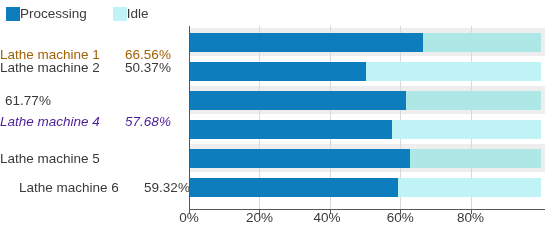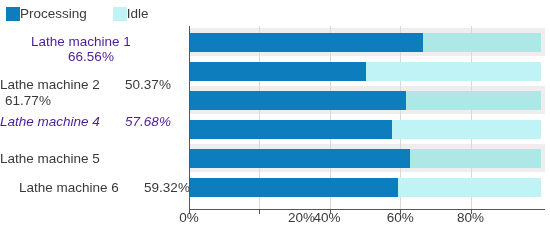--- a/index.html
+++ b/index.html
@@ -188,25 +188,25 @@
         <div class="bar bar-processing" style="top: 65px; width: 217.43px; height: 19px; background: rgb(14, 125, 190);"></div>
         <div class="bar bar-idle" style="left: 406.43px; top: 65px; width: 134.57px; height: 19px; background: rgb(173, 232, 230);"></div>
         <div class="bar bar-processing" style="top: 94px; width: 203.034px; height: 19px; background: rgb(14, 125, 190);"></div>
         <div class="bar bar-idle" style="left: 392.034px; top: 94px; width: 148.966px; height: 19px; background: rgb(191, 243, 245);"></div>
         <div class="bar bar-processing" style="top: 123px; width: 220.986px; height: 19px; background: rgb(14, 125, 190);"></div>
         <div class="bar bar-idle" style="left: 409.986px; top: 123px; width: 131.014px; height: 19px; background: rgb(173, 232, 230);"></div>
         <div class="bar bar-processing" style="top: 152px; width: 208.806px; height: 19px; background: rgb(14, 125, 190);"></div>
         <div class="bar bar-idle" style="left: 397.806px; top: 152px; width: 143.194px; height: 19px; background: rgb(191, 243, 245);"></div>
       </div>
     <div id="labels">
-        <div class="row-label" style="top: 8px; height: 25px; color: #4c1d95; flex-direction: column;">
+        <div class="row-label" style="top: 16px; height: 25px; color: #a16207;">
           <span class="cat">Lathe machine 1</span>
           <span class="val">66.56%</span>
         </div>
-        <div class="row-label" style="top: 46px; height: 25px; color: rgb(58, 58, 58);">
+        <div class="row-label" style="top: 29px; height: 25px; color: rgb(58, 58, 58);">
           <span class="cat">Lathe machine 2</span>
           <span class="val">50.37%</span>
         </div>
         <div class="row-label" style="top: 62px; height: 25px; color: rgb(58, 58, 58);">
           <span class="val">61.77%</span>
         </div>
         <div class="row-label" style="top: 83px; height: 25px; color: #4c1d95; font-style: italic;">
           <span class="cat">Lathe machine 4</span>
           <span class="val">57.68%</span>
         </div>
@@ -224,19 +224,19 @@
         <div class="tick-mark" style="left: 189px; background: rgb(86, 86, 86);"></div>
         <div class="tick-mark" style="left: 259.4px; background: rgb(86, 86, 86);"></div>
         <div class="tick-mark" style="left: 329.8px; background: rgb(86, 86, 86);"></div>
         <div class="tick-mark" style="left: 400.2px; background: rgb(86, 86, 86);"></div>
         <div class="tick-mark" style="left: 470.6px; background: rgb(86, 86, 86);"></div>
       </div>
   </div>
 
   <div id="x-tick-labels">
       <div class="x-tick-label" style="left: 189px; color: rgb(58, 58, 58);">0%</div>
-      <div class="x-tick-label" style="left: 259.4px; color: rgb(58, 58, 58); margin-left: 42px;">20%</div>
+      <div class="x-tick-label" style="left: 259.4px; color: rgb(58, 58, 58);">20%</div>
       <div class="x-tick-label" style="left: 327px; color: rgb(58, 58, 58);">40%</div>
       <div class="x-tick-label" style="left: 400.2px; color: rgb(58, 58, 58);">60%</div>
       <div class="x-tick-label" style="left: 470.6px; color: rgb(58, 58, 58);">80%</div>
     </div>
 
 </div>
 
 </body></html>

